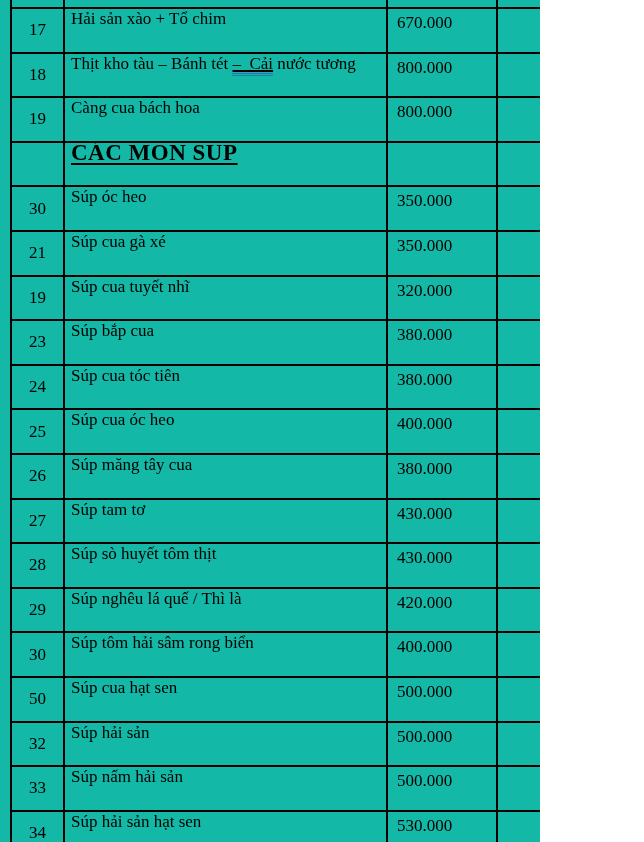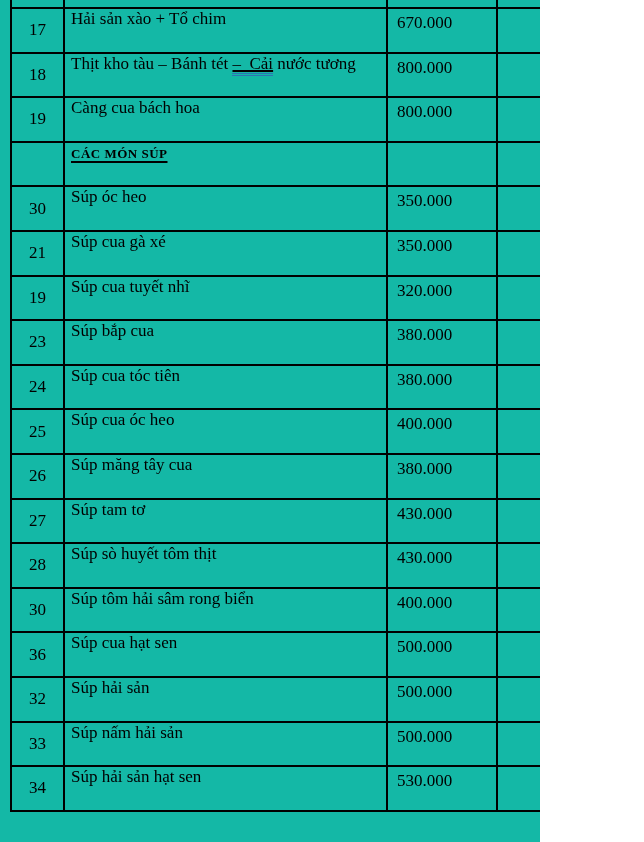--- a/index.html
+++ b/index.html
@@ -55,21 +55,21 @@
     line-height: 20px;
   }
   td.note {
     vertical-align: top;
     padding: 4px 4px 0 7px;
     font-size: 17px;
     line-height: 20px;
   }
   .section-title {
     font-weight: bold;
-    font-size: 13px;
+    font-size: 23px;
     letter-spacing: 0.5px;
     text-decoration: underline;
     text-decoration-thickness: 2px;
     text-underline-offset: 3px;
   }
   .u-grammar {
     text-decoration: underline;
     text-decoration-thickness: 1.5px;
     border-bottom: 3px double #2e74b5;
     padding-bottom: 0px;
@@ -165,27 +165,33 @@
           <td class="price">430.000</td>
           <td class="note"></td>
         </tr>
         <tr class="full">
           <td class="no">28</td>
           <td class="dish">Súp sò huyết tôm thịt</td>
           <td class="price">430.000</td>
           <td class="note"></td>
         </tr>
         <tr class="full">
+          <td class="no">29</td>
+          <td class="dish">Súp nghêu lá quế / Thì là</td>
+          <td class="price">420.000</td>
+          <td class="note"></td>
+        </tr>
+        <tr class="full">
           <td class="no">30</td>
           <td class="dish">Súp tôm hải sâm rong biển</td>
           <td class="price">400.000</td>
           <td class="note"></td>
         </tr>
         <tr class="full">
-          <td class="no">36</td>
+          <td class="no">50</td>
           <td class="dish">Súp cua hạt sen</td>
           <td class="price">500.000</td>
           <td class="note"></td>
         </tr>
         <tr class="full">
           <td class="no">32</td>
           <td class="dish">Súp hải sản</td>
           <td class="price">500.000</td>
           <td class="note"></td>
         </tr>

